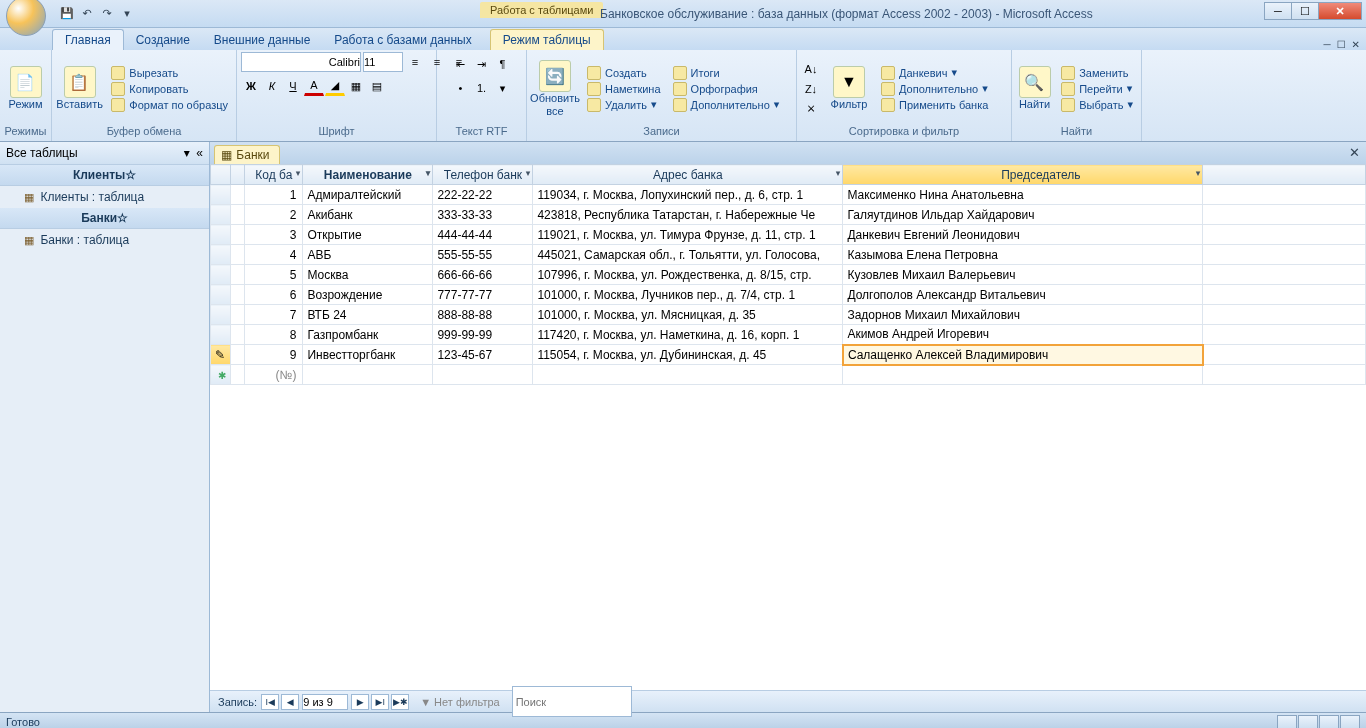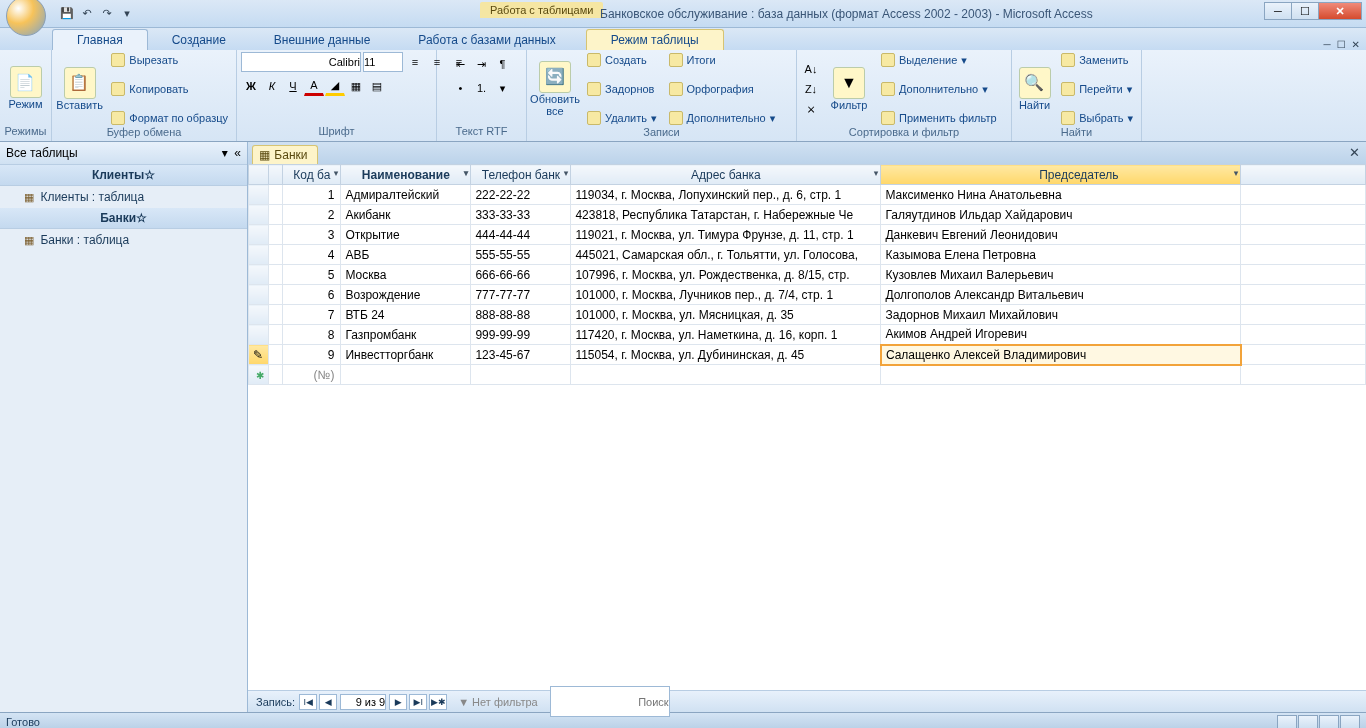--- a/index.html
+++ b/index.html
@@ -11,45 +11,45 @@
 .qat { display: flex; gap: 2px; margin-left: 8px; align-items: center; }
 .qat .qi { width: 18px; height: 18px; display: flex; align-items: center; justify-content: center; color: #345; font-size: 11px; cursor: pointer; }
 .contextual-tab { position: absolute; left: 480px; top: 2px; background: #f5e6a3; padding: 2px 10px; font-size: 11px; color: #5a4a10; border-radius: 2px 2px 0 0; }
 .title-text { position: absolute; left: 600px; font-size: 12px; color: #3a5677; }
 .win-controls { position: absolute; right: 4px; top: 2px; display: flex; }
 .win-controls div { width: 28px; height: 18px; background: linear-gradient(#eaf2fb,#cfe0f1); border: 1px solid #8aa5c1; display: flex; align-items: center; justify-content: center; font-size: 11px; margin-left: -1px; cursor: pointer; }
 .win-controls .close { background: linear-gradient(#f08b7a,#d54b2e); color: #fff; width: 44px; font-weight: bold; }
 
 
 .ribbon-tabs { height: 22px; display: flex; padding-left: 52px; background: linear-gradient(#dbe8f6,#c5dbf2); align-items: flex-end; }
-.ribbon-tabs .tab { padding: 3px 24px; font-size: 12px; color: #154a8a; cursor: pointer; margin-top: 16px; }
+.ribbon-tabs .tab { padding: 3px 12px; font-size: 12px; color: #154a8a; cursor: pointer; margin-top: 16px; }
 .ribbon-tabs .tab.active { background: #eaf2fb; border: 1px solid #9db9d6; border-bottom: none; border-radius: 3px 3px 0 0; }
 .ribbon-tabs .tab.contextual { background: #fdf4c9; border: 1px solid #d6c473; border-bottom: none; border-radius: 3px 3px 0 0; margin-left: 6px; }
 .doc-controls { position: absolute; right: 6px; margin-top: 2px; display: flex; gap: 6px; font-size: 10px; color: #345; }
 
 
 .ribbon { height: 92px; background: linear-gradient(#eaf2fb,#d6e5f5); border-bottom: 1px solid #8aa5c1; display: flex; }
 .group { border-right: 1px solid #b8cde3; display: flex; flex-direction: column; justify-content: space-between; padding: 2px 4px; }
 .group-label { text-align: center; font-size: 11px; color: #4a6a8c; padding-bottom: 2px; }
 .group-body { flex: 1; display: flex; align-items: center; gap: 4px; }
 .big-btn { display: flex; flex-direction: column; align-items: center; justify-content: center; width: 48px; height: 66px; cursor: pointer; }
 .big-btn .icon { width: 32px; height: 32px; background: #fff7c8; border: 1px solid #bca; border-radius: 3px; display:flex;align-items:center;justify-content:center; font-size: 16px; }
 .big-btn span { font-size: 11px; color: #154a8a; text-align: center; line-height: 1.1; }
-.small-row { display: flex; flex-direction: column; gap: 13px; }
+.small-row { display: flex; flex-direction: column; gap: 0; }
 .small-btn { display: flex; align-items: center; gap: 4px; padding: 1px 4px; font-size: 11px; color: #154a8a; cursor: pointer; white-space: nowrap; }
 .small-btn .si { width: 14px; height: 14px; background: #f7e9a3; border: 1px solid #c9b96a; border-radius: 2px; display:inline-block; }
 .font-group select, .font-group input { font-size: 11px; border: 1px solid #9db9d6; background: #fff; height: 20px; }
 .fsel-font { width: 120px; text-align: right; }
 .fsel-size { width: 40px; }
 .btnrow { display: flex; gap: 1px; margin-top: 2px; }
 .ibtn { width: 20px; height: 20px; border: 1px solid transparent; display: flex; align-items: center; justify-content: center; font-size: 11px; cursor: pointer; }
 
 
 .workspace { display: flex; height: 570px; }
-.navpane { width: 248px; background: #e6eef7; border-right: 1px solid #9db9d6; }
+.navpane { width: 210px; background: #e6eef7; border-right: 1px solid #9db9d6; }
 .nav-header { background: linear-gradient(#e8f1fb,#d0e1f2); padding: 4px 6px; display: flex; justify-content: space-between; align-items: center; font-size: 12px; border-bottom: 1px solid #b8cde3; }
 .nav-group-h { background: linear-gradient(#d8e7f7,#c4d9ef); padding: 3px 8px; font-weight: bold; color: #1a3a5a; font-size: 12px; border-bottom: 1px solid #b8cde3; display:flex; justify-content:center; }
 .nav-item { padding: 4px 8px 4px 24px; font-size: 12px; color: #1a3a5a; cursor: pointer; display:flex; align-items:center; gap:6px; }
 .nav-item::before { content:"▦"; font-size:11px; color:#7a5c2a; }
 
 
 .content { flex: 1; display: flex; flex-direction: column; background: #e6eef7; }
 .tabbar { height: 22px; background: linear-gradient(#d0e1f2,#bcd3ea); display: flex; align-items: flex-end; padding-left: 4px; position:relative; }
 .doctab { background: #fdf4c9; border: 1px solid #d6c473; border-bottom: none; padding: 2px 10px 2px 6px; font-size: 12px; color: #5a4a10; border-radius: 3px 3px 0 0; display:flex; align-items:center; gap:4px;}
 .tab-close { position:absolute; right:6px; top:3px; font-size:13px; cursor:pointer; color:#345;}
@@ -62,21 +62,21 @@
 table.grid td.num { text-align: right; padding-right: 6px; }
 .rowsel { width: 18px; background: linear-gradient(#f4f8fc,#e0ebf6); border: 1px solid #c3d2e2; }
 .rowsel.editing { background: linear-gradient(#ffe9a3,#ffd76a); }
 .cell-editing { border: 2px solid #f2a33a !important; background: #fff8e2; }
 .newrow td { color: #888; }
 .newrow .rowsel::after { content: "✱"; color: #4a6; font-size: 10px; padding-left: 3px; }
 
 
 .recnav { height: 22px; background: linear-gradient(#e8f1fb,#d0e1f2); border-top: 1px solid #b8cde3; display: flex; align-items: center; font-size: 11px; color: #1a3a5a; padding-left: 8px; }
 .recnav .nb { width: 18px; height: 16px; border: 1px solid #9db9d6; background: #fff; display: flex; align-items: center; justify-content: center; margin: 0 1px; cursor: pointer; font-size: 9px; }
-.recnav input { width: 46px; height: 16px; border: 1px solid #9db9d6; font-size: 11px; text-align: right; margin: 0 2px; }
+.recnav input { width: 46px; height: 16px; border: 1px solid #9db9d6; font-size: 11px; text-align: left; margin: 0 2px; }
 .recnav .filter-ind { margin: 0 10px; color: #888; display:flex; align-items:center; gap:3px;}
 .recnav .search { border: 1px solid #9db9d6; height: 31px; width: 120px; font-size: 11px; padding-left:3px; color:#888;}
 
 
 .statusbar { height: 18px; background: linear-gradient(#d4e4f4,#b8cfe6); display: flex; align-items: center; justify-content: space-between; padding: 0 6px; font-size: 11px; color: #1a3a5a; border-top:1px solid #8aa5c1;}
 .view-btns { display:flex; gap:1px; }
 .view-btns div { width:20px; height:14px; background:linear-gradient(#eaf2fb,#cfe0f1); border:1px solid #8aa5c1; cursor:pointer;}
 </style>
 </head>
 <body>
@@ -192,21 +192,21 @@
           <div class="icon">🔄</div>
           <span>Обновить все</span>
         </div>
       <div class="small-row">
         <div class="small-btn">
             <span class="si"></span>
             <span>Создать</span>
           </div>
         <div class="small-btn">
             <span class="si"></span>
-            <span>Задорнов</span>
+            <span>Наметкина</span>
           </div>
         <div class="small-btn"><span class="si"></span><span>Удалить</span> ▾</div>
       </div>
       <div class="small-row">
         <div class="small-btn">
             <span class="si"></span>
             <span>Итоги</span>
           </div>
         <div class="small-btn">
             <span class="si"></span>
@@ -222,25 +222,25 @@
       <div style="display:flex;flex-direction:column;align-items:center">
         <div class="ibtn">A↓</div>
         <div class="ibtn">Z↓</div>
         <div class="ibtn">⨯</div>
       </div>
       <div class="big-btn">
           <div class="icon">▼</div>
           <span>Фильтр</span>
         </div>
       <div class="small-row">
-        <div class="small-btn"><span class="si"></span><span>Выделение</span> ▾</div>
+        <div class="small-btn"><span class="si"></span><span>Данкевич</span> ▾</div>
         <div class="small-btn"><span class="si"></span><span>Дополнительно</span> ▾</div>
         <div class="small-btn">
             <span class="si"></span>
-            <span>Применить фильтр</span>
+            <span>Применить банка</span>
           </div>
       </div>
     </div>
     <div class="group-label">Сортировка и фильтр</div>
   </div>
   <div class="group" style="width:130px">
     <div class="group-body">
       <div class="big-btn">
           <div class="icon">🔍</div>
           <span>Найти</span>

